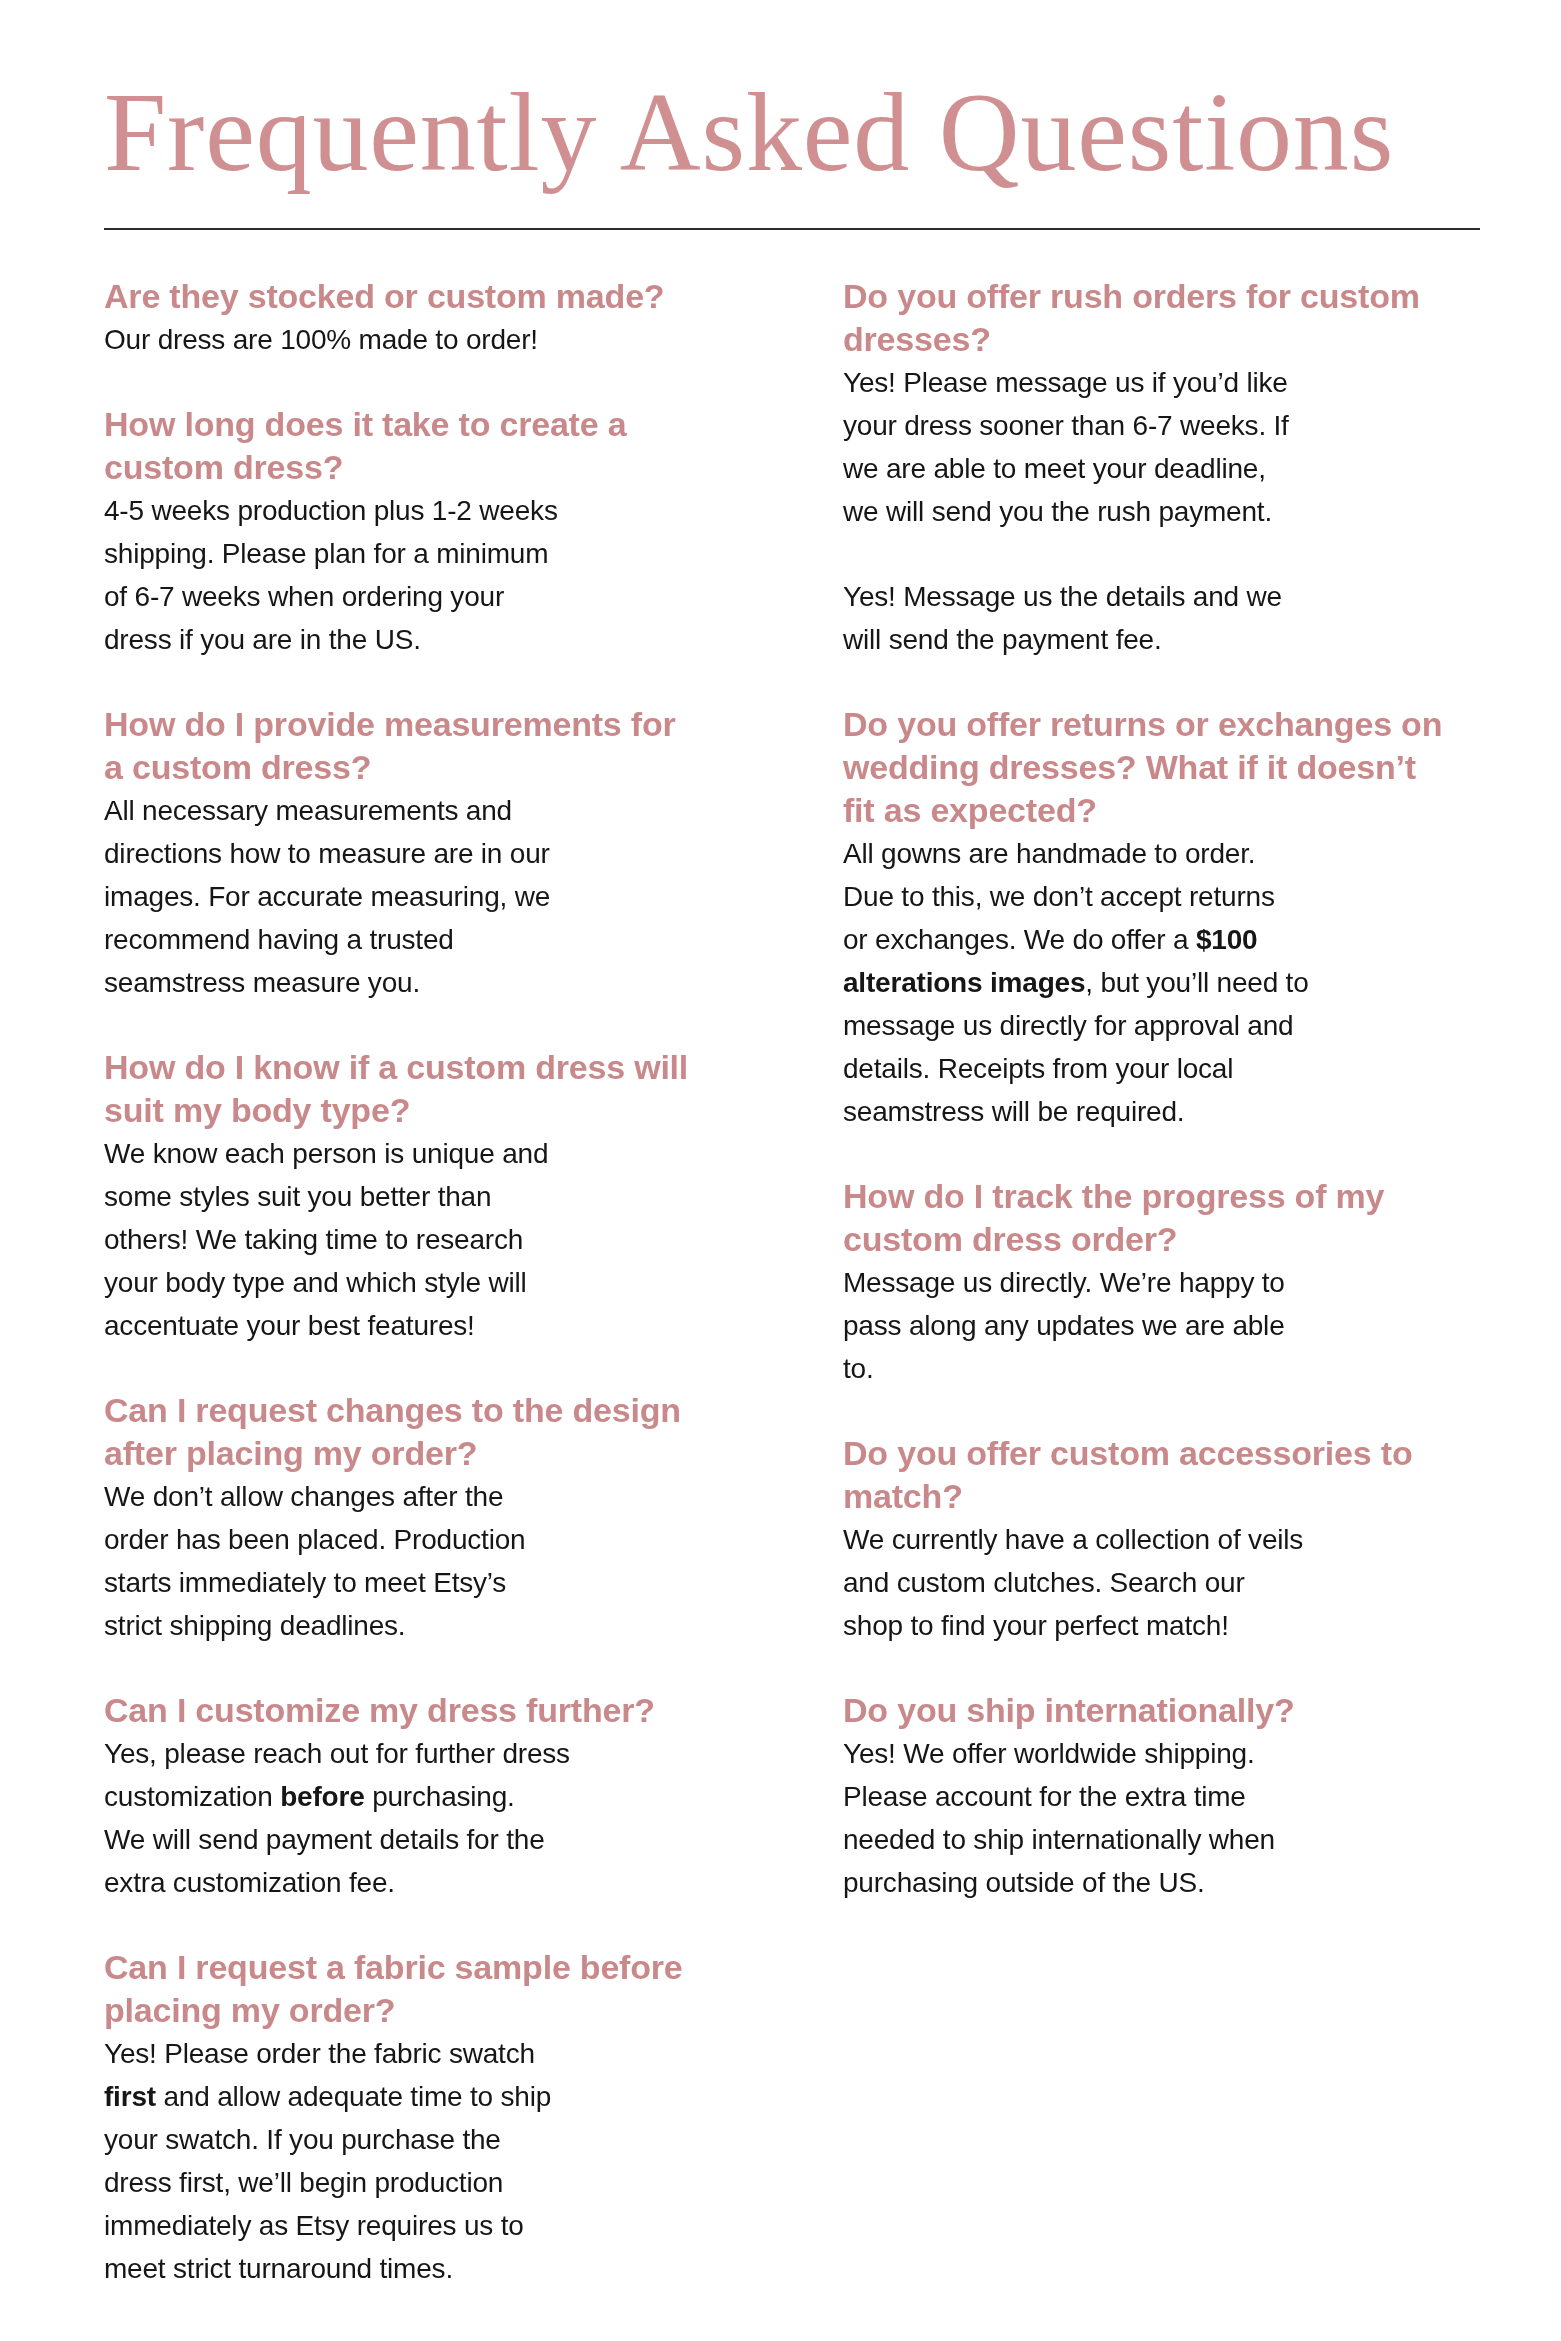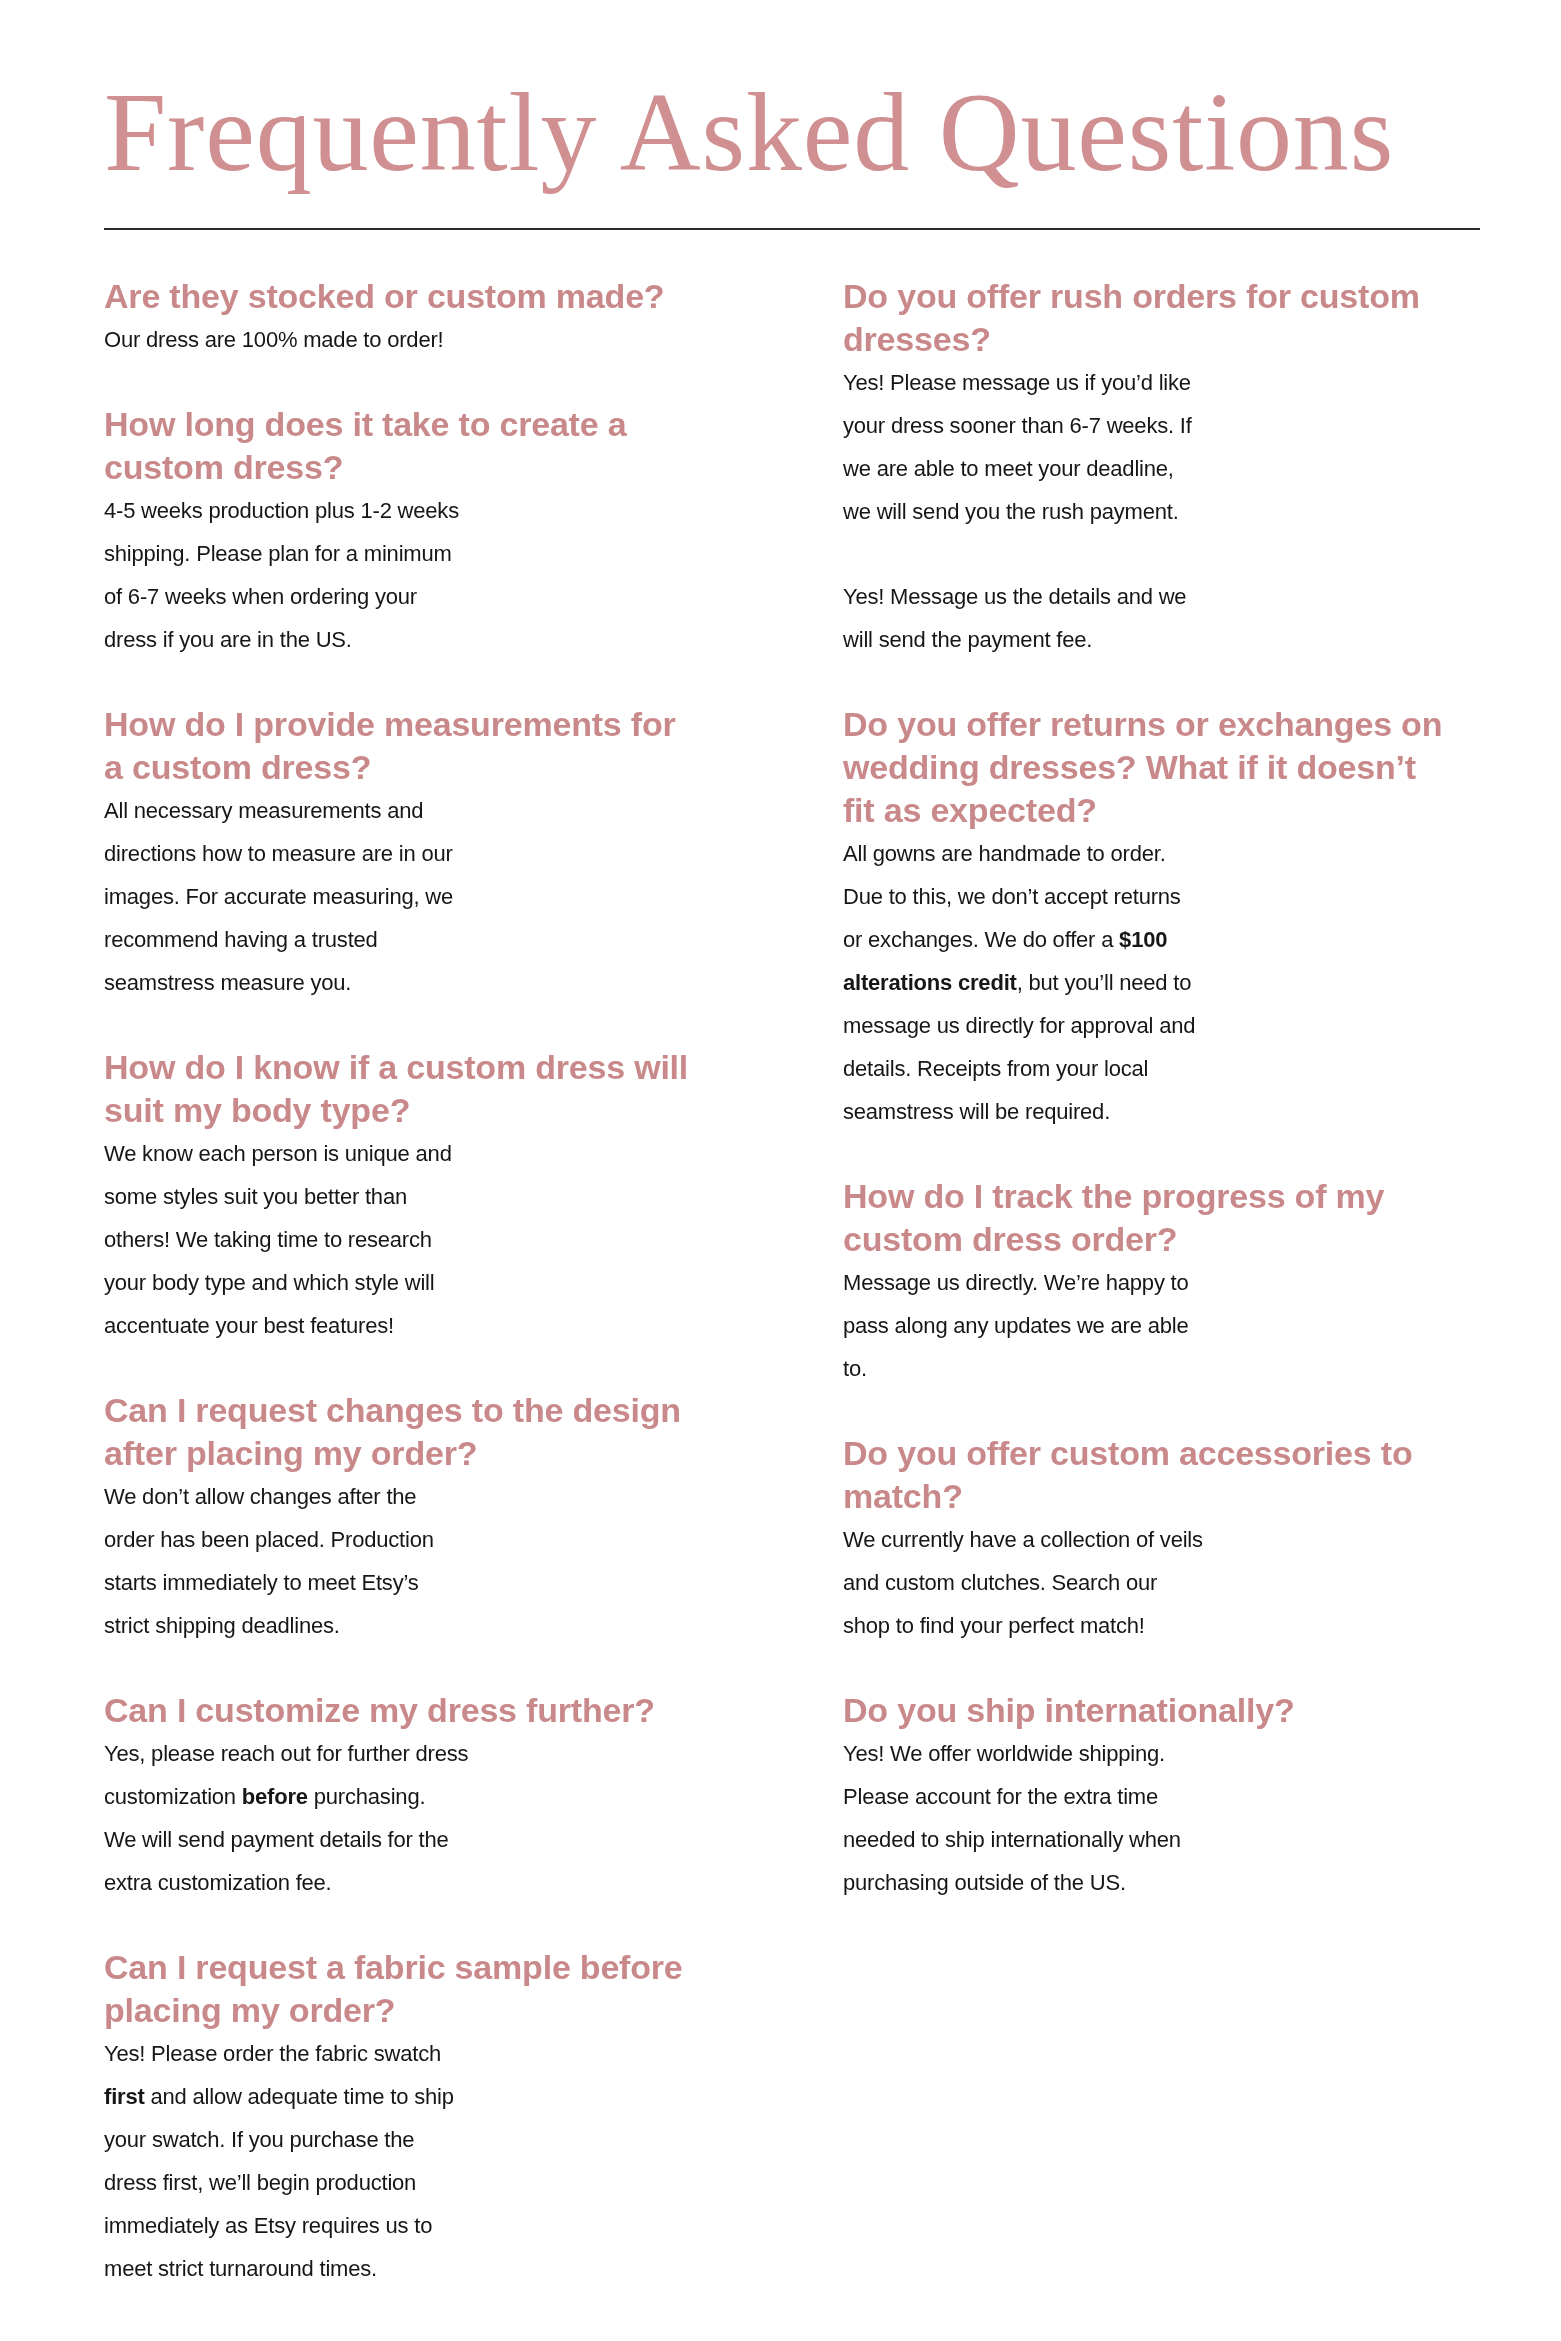--- a/index.html
+++ b/index.html
@@ -55,21 +55,21 @@
     margin: 0;
     font-size: 34px;
     line-height: 43px;
     font-weight: 700;
     letter-spacing: -0.2px;
     white-space: nowrap;
     color: var(--accent-heading);
   }
   .qa-answer {
     margin: 0;
-    font-size: 22px;
+    font-size: 28px;
     line-height: 43px;
     font-weight: 400;
     letter-spacing: -0.2px;
     white-space: nowrap;
     color: var(--body-text);
   }
   .qa-answer strong { font-weight: 700; }
 </style>
 </head>
 <body>
@@ -115,21 +115,21 @@
     <div class="col col-right">
       <section class="qa">
         <h3 class="qa-question">Do you offer rush orders for custom<br>dresses?</h3>
         <p class="qa-answer">Yes! Please message us if you’d like<br>your dress sooner than 6-7 weeks. If<br>we are able to meet your deadline,<br>we will send you the rush payment.</p>
       </section>
       <section class="qa">
         <p class="qa-answer">Yes! Message us the details and we<br>will send the payment fee.</p>
       </section>
       <section class="qa">
         <h3 class="qa-question">Do you offer returns or exchanges on<br>wedding dresses? What if it doesn’t<br>fit as expected?</h3>
-        <p class="qa-answer">All gowns are handmade to order.<br>Due to this, we don’t accept returns<br>or exchanges. We do offer a <strong>$100</strong><br><strong>alterations credit</strong>, but you’ll need to<br>message us directly for approval and<br>details. Receipts from your local<br>seamstress will be required.</p>
+        <p class="qa-answer">All gowns are handmade to order.<br>Due to this, we don’t accept returns<br>or exchanges. We do offer a <strong>$100</strong><br><strong>alterations images</strong>, but you’ll need to<br>message us directly for approval and<br>details. Receipts from your local<br>seamstress will be required.</p>
       </section>
       <section class="qa">
         <h3 class="qa-question">How do I track the progress of my<br>custom dress order?</h3>
         <p class="qa-answer">Message us directly. We’re happy to<br>pass along any updates we are able<br>to.</p>
       </section>
       <section class="qa">
         <h3 class="qa-question">Do you offer custom accessories to<br>match?</h3>
         <p class="qa-answer">We currently have a collection of veils<br>and custom clutches. Search our<br>shop to find your perfect match!</p>
       </section>
       <section class="qa">

